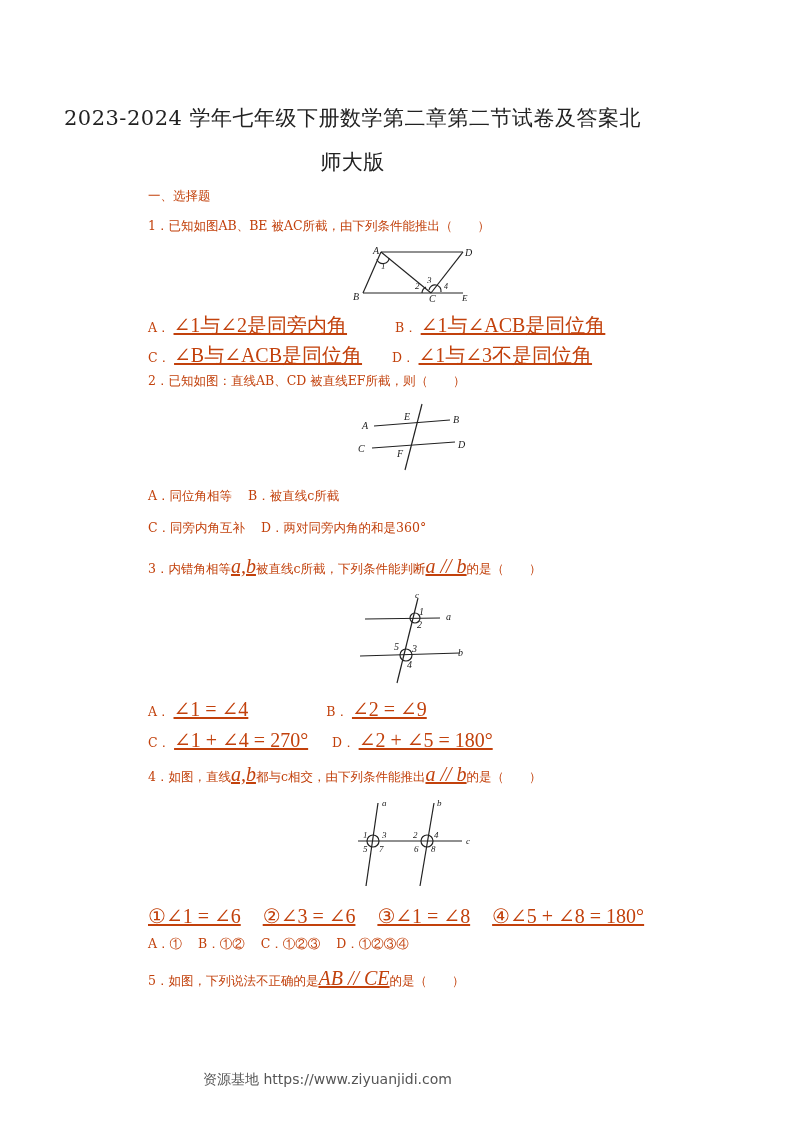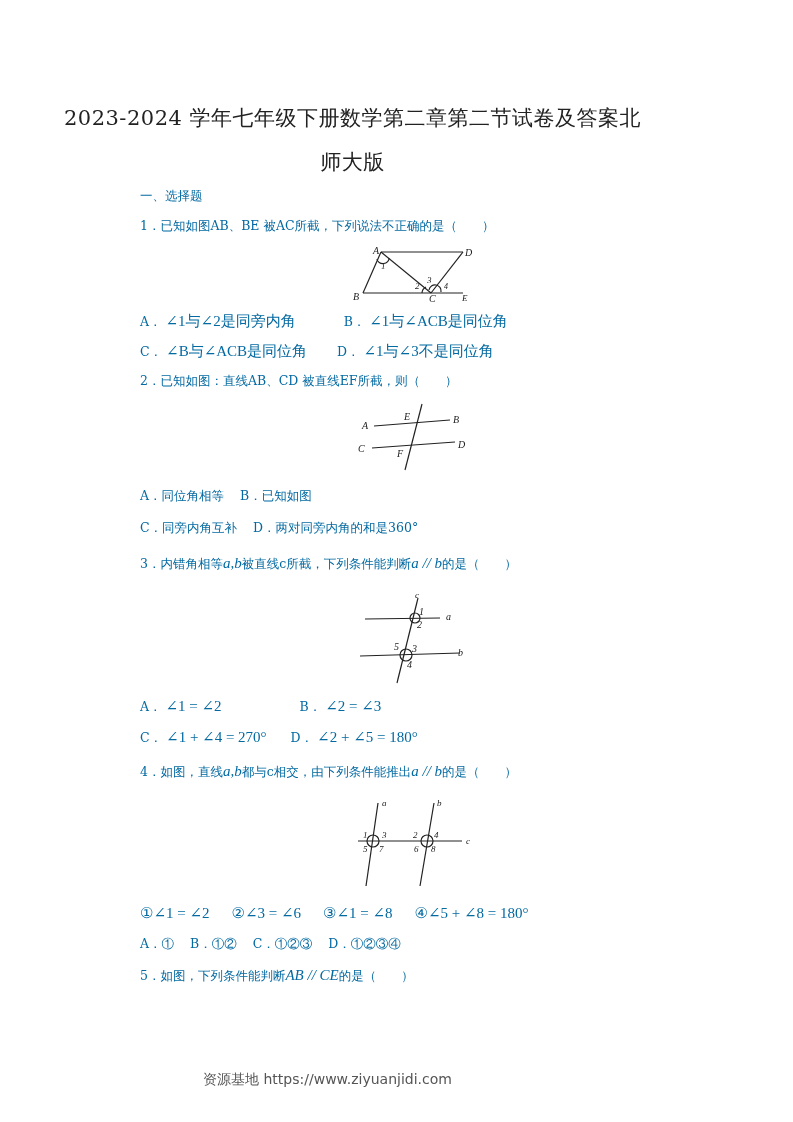--- a/index.html
+++ b/index.html
@@ -1,37 +1,37 @@
 <!DOCTYPE html>
 <html><head>
 <meta charset="utf-8">
 <style>
   html, body { margin: 0; padding: 0; background: #ffffff; }
   body { width: 793px; height: 1122px; position: relative; overflow: hidden;
          font-family: "DejaVu Serif", "Liberation Serif", serif; color: #222; }
   .abs { position: absolute; }
   .title { left: 0; width: 705px; text-align: center; font-size: 21px; color: #222; letter-spacing: 0.5px; }
-  .line { left: 140px; font-size: 12.5px; color: #0369a1; white-space: nowrap; }
-  .math { font-family: "Liberation Serif", "DejaVu Serif", serif; font-size: 15px; }
+  .line { left: 148px; font-size: 12.5px; color: #c2410c; white-space: nowrap; }
+  .math { font-family: "Liberation Serif", "DejaVu Serif", serif; font-size: 20px; text-decoration: underline; }
   .mi { font-style: italic; }
   .footer { left: 0; width: 655px; text-align: center; top: 1071px;
             font-family: "DejaVu Sans", "Liberation Sans", sans-serif; font-size: 14px; color: #555; }
   svg text { font-family: "Liberation Serif", "DejaVu Serif", serif; font-style: italic; fill: #222; }
   .gap { display: inline-block; }
 </style>
 </head>
 <body>
 
 <div class="abs title" style="top:104px;">2023-2024 学年七年级下册数学第二章第二节试卷及答案北</div>
 <div class="abs title" style="top:148px;">师大版</div>
 
 <div class="abs line" style="top:188px;">一、选择题</div>
 
 <div class="abs line" style="top:218px;">
-  <span>1．</span><span>已知如图AB、BE 被AC所截，下列说法不正确的是（　　）</span>
+  <span>1．</span><span>已知如图AB、BE 被AC所截，由下列条件能推出（　　）</span>
 </div>
 <svg class="abs" style="left:345px; top:242px;" width="130" height="62">
   <g stroke="#222" stroke-width="1.2" fill="none">
     <line x1="36" y1="10" x2="118" y2="10"></line>
     <line x1="36" y1="10" x2="18" y2="51"></line>
     <line x1="18" y1="51" x2="118" y2="51"></line>
     <line x1="36" y1="10" x2="86" y2="51"></line>
     <line x1="118" y1="10" x2="86" y2="51"></line>
     <path d="M 32 17 A 6 5 0 0 0 44 16"></path>
     <path d="M 77 51 A 7 7 0 0 1 81 45"></path>
@@ -70,21 +70,21 @@
   <text x="12" y="27" font-size="10">A</text>
   <text x="54" y="18" font-size="10">E</text>
   <text x="103" y="21" font-size="10">B</text>
   <text x="8" y="50" font-size="10">C</text>
   <text x="47" y="55" font-size="10">F</text>
   <text x="108" y="46" font-size="10">D</text>
 </svg>
 <div class="abs line" style="top:488px;">
   <span><span>A．</span><span>同位角相等</span></span>
   <span class="gap" style="width:8px;"></span>
-  <span><span>B．</span><span>已知如图</span></span>
+  <span><span>B．</span><span>被直线c所截</span></span>
 </div>
 <div class="abs line" style="top:520px;">
   <span><span>C．</span><span>同旁内角互补</span></span>
   <span class="gap" style="width:8px;"></span>
   <span><span>D．</span><span>两对同旁内角的和是360°</span></span>
 </div>
 
 <div class="abs line" style="top:555px;">
   <span>3．</span><span>内错角相等</span><span class="math mi">a,b</span><span>被直线c所截，下列条件能判断</span><span class="math mi">a // b</span><span>的是（　　）</span>
 </div>
@@ -99,23 +99,23 @@
   <text x="60" y="10" font-size="9">c</text>
   <text x="64" y="27" font-size="10" font-style="normal">1</text>
   <text x="91" y="32" font-size="10">a</text>
   <text x="62" y="40" font-size="10" font-style="normal">2</text>
   <text x="39" y="62" font-size="10" font-style="normal">5</text>
   <text x="57" y="64" font-size="10" font-style="normal">3</text>
   <text x="103" y="68" font-size="10">b</text>
   <text x="52" y="80" font-size="10" font-style="normal">4</text>
 </svg>
 <div class="abs line" style="top:697px;">
-  <span><span>A．</span> <span class="math">∠1 = ∠2</span></span>
+  <span><span>A．</span> <span class="math">∠1 = ∠4</span></span>
   <span class="gap" style="width:70px;"></span>
-  <span><span>B．</span> <span class="math">∠2 = ∠3</span></span>
+  <span><span>B．</span> <span class="math">∠2 = ∠9</span></span>
 </div>
 <div class="abs line" style="top:728px;">
   <span><span>C．</span> <span class="math">∠1 + ∠4 = 270°</span></span>
   <span class="gap" style="width:16px;"></span>
   <span><span>D．</span> <span class="math">∠2 + ∠5 = 180°</span></span>
 </div>
 
 <div class="abs line" style="top:763px;">
   <span>4．</span><span>如图，直线</span><span class="math mi">a,b</span><span>都与c相交，由下列条件能推出</span><span class="math mi">a // b</span><span>的是（　　）</span>
 </div>
@@ -133,35 +133,35 @@
   <text x="32" y="40" font-size="9" font-style="normal">3</text>
   <text x="63" y="40" font-size="9" font-style="normal">2</text>
   <text x="84" y="40" font-size="9" font-style="normal">4</text>
   <text x="116" y="46" font-size="9">c</text>
   <text x="13" y="54" font-size="9" font-style="normal">5</text>
   <text x="29" y="54" font-size="9" font-style="normal">7</text>
   <text x="64" y="54" font-size="9" font-style="normal">6</text>
   <text x="81" y="54" font-size="9" font-style="normal">8</text>
 </svg>
 <div class="abs line" style="top:904px;">
-  <span class="math">①∠1 = ∠2</span>
+  <span class="math">①∠1 = ∠6</span>
   <span class="gap" style="width:14px;"></span>
   <span class="math">②∠3 = ∠6</span>
   <span class="gap" style="width:14px;"></span>
   <span class="math">③∠1 = ∠8</span>
   <span class="gap" style="width:14px;"></span>
   <span class="math">④∠5 + ∠8 = 180°</span>
 </div>
 <div class="abs line" style="top:936px;">
   <span><span>A．</span><span>①</span></span>
   <span class="gap" style="width:8px;"></span>
   <span><span>B．</span><span>①②</span></span>
   <span class="gap" style="width:8px;"></span>
   <span><span>C．</span><span>①②③</span></span>
   <span class="gap" style="width:8px;"></span>
   <span><span>D．</span><span>①②③④</span></span>
 </div>
 
 <div class="abs line" style="top:967px;">
-  <span>5．</span><span>如图，下列条件能判断</span><span class="math mi">AB // CE</span><span>的是（　　）</span>
+  <span>5．</span><span>如图，下列说法不正确的是</span><span class="math mi">AB // CE</span><span>的是（　　）</span>
 </div>
 
 <div class="abs footer">资源基地 https://www.ziyuanjidi.com</div>
 
 </body></html>

